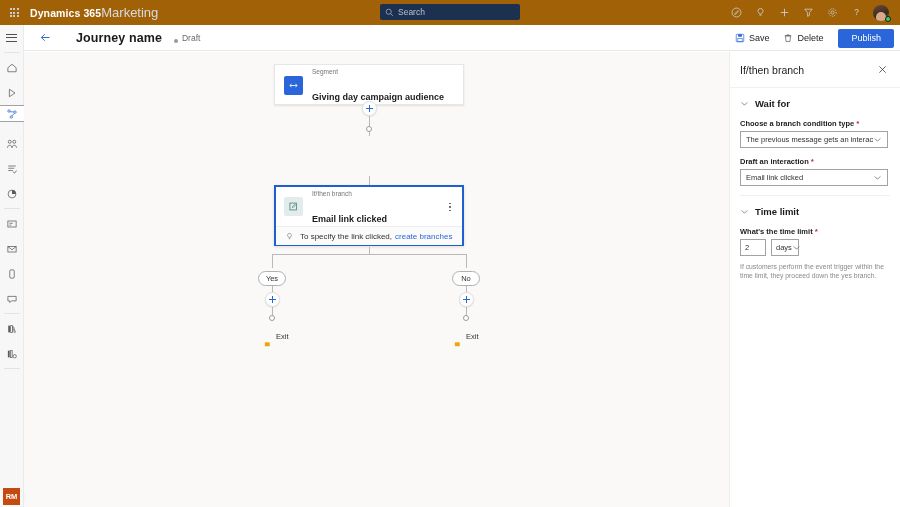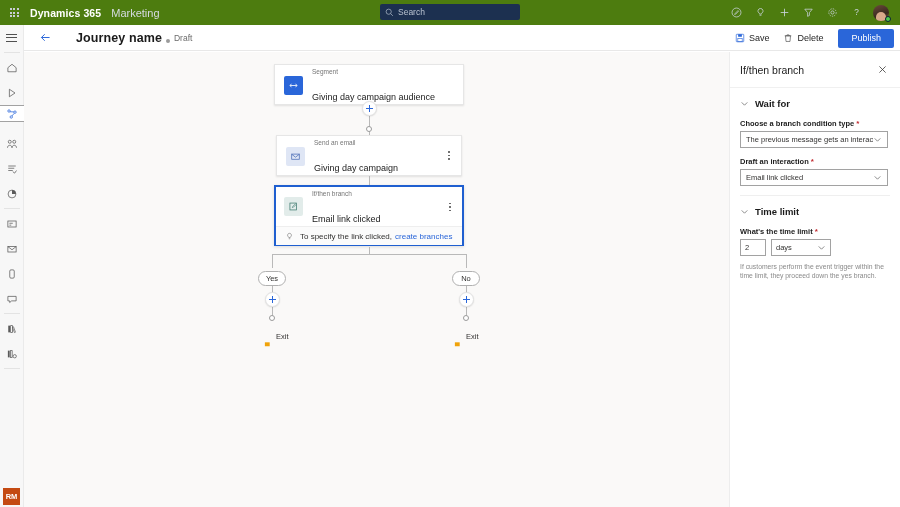--- a/index.html
+++ b/index.html
@@ -7,27 +7,27 @@
     width: 900px; height: 507px;
     font-family: "Liberation Sans", sans-serif;
     background: #ffffff;
     overflow: hidden;
   }
   #app { position: relative; width: 900px; height: 507px; }
 
   
   .topnav {
     position: absolute; top: 0; left: 0; width: 900px; height: 25px;
-    background: #4d7c0f; display: flex; align-items: center;
+    background: #a16207; display: flex; align-items: center;
   }
   .waffle { width: 28px; height: 25px; display: flex; align-items: center; justify-content: center; cursor: pointer; }
   .waffle-grid { display: grid; grid-template-columns: repeat(3, 2px); grid-template-rows: repeat(3, 2px); gap: 1.5px; }
   .waffle-grid i { width: 2px; height: 2px; background: #c8cdd4; display: block; }
   .brand { color: #ffffff; font-size: 10.5px; font-weight: bold; letter-spacing: .1px; margin-left: 2px; }
-  .appname { color: #d6dbe2; font-size: 11px; margin-left: 10px; }
+  .appname { color: #d6dbe2; font-size: 13px; }
   .searchbox {
     position: absolute; left: 380px; top: 4px; width: 140px; height: 16px;
     background: #1c3050; border-radius: 2px; display: flex; align-items: center; padding: 0 5px;
   }
   .searchbox .ph { color: #b8c2d0; font-size: 8.5px; margin-left: 4px; }
   .topicons { position: absolute; right: 6px; top: 0; height: 25px; display: flex; align-items: center; gap: 0; }
   .ticon { width: 24px; height: 25px; display: flex; align-items: center; justify-content: center; cursor: pointer; }
   .avatar-wrap { width: 26px; height: 25px; display: flex; align-items: center; justify-content: center; position: relative; cursor: pointer; }
   .avatar {
     width: 16px; height: 16px; border-radius: 50%;
@@ -43,21 +43,21 @@
   
   .cmdbar {
     position: absolute; top: 25px; left: 0; width: 900px; height: 26px;
     background: #ffffff; border-bottom: 1px solid #e8e8e8; display: flex; align-items: center;
   }
   .hamburger { width: 24px; height: 26px; display: flex; align-items: center; justify-content: center; cursor: pointer; }
   .ham-lines { width: 11px; }
   .ham-lines span { display: block; height: 1px; background: #505050; margin: 2.5px 0; }
   .backarrow { width: 26px; height: 26px; display: flex; align-items: center; justify-content: center; margin-left: 8px; cursor: pointer; }
   .jtitle { font-size: 12.5px; font-weight: bold; color: #1b1b1b; margin-left: 18px; letter-spacing: .1px; }
-  .draftwrap { display: flex; align-items: flex-end; margin-left: 4px; }
+  .draftwrap { display: flex; align-items: flex-end; margin-left: 12px; }
   .draftdot { width: 4px; height: 4px; border-radius: 50%; background: #9a9a9a; margin-right: 4px; }
   .drafttxt { font-size: 8.5px; color: #6b6b6b; }
   .cmdright { position: absolute; right: 6px; top: 0; height: 26px; display: flex; align-items: center; gap: 0; }
   .cmdbtn { display: flex; align-items: center; gap: 4px; height: 20px; padding: 0 7px; cursor: pointer; border-radius: 2px; }
   .cmdbtn span.lbl { font-size: 9px; color: #262626; }
   .publishbtn {
     background: #2a66d9; color: #fff; font-size: 9px; height: 19px; padding: 0 13px;
     display: flex; align-items: center; justify-content: center; border-radius: 2px; margin-left: 8px; cursor: pointer;
   }
 
@@ -95,21 +95,21 @@
   .node-row { display: flex; align-items: center; height: 40px; padding: 0 9px; }
   .node-ico {
     width: 19px; height: 19px; border-radius: 2px; display: flex; align-items: center; justify-content: center;
     flex: 0 0 auto;
   }
   .ico-segment { background: #2a66d9; }
   .ico-email { background: #dfe6f5; }
   .ico-branch { background: #e2ecea; }
   .node-txt { margin-left: 9px; display: flex; flex-direction: column; justify-content: center; }
   .node-sub { font-size: 6.5px; color: #757575; line-height: 9px; }
-  .node-title { font-size: 9px; color: #1b1b1b; font-weight: normal; line-height: 12px; margin-top: 15px; }
+  .node-title { font-size: 9px; color: #1b1b1b; font-weight: bold; line-height: 12px; margin-top: 15px; }
   .node-menu {
     position: absolute; right: 7px; top: 50%; transform: translateY(-50%);
     width: 10px; height: 16px; display: flex; flex-direction: column; align-items: center; justify-content: center; gap: 2px;
     cursor: pointer;
   }
   .node-menu i { width: 1.6px; height: 1.6px; background: #555; border-radius: 50%; display: block; }
 
   #node-segment { left: 250px; top: 12px; width: 190px; height: 41px; }
   #node-email   { left: 252px; top: 83px; width: 186px; height: 41px; }
   #node-branch  { left: 250px; top: 133px; width: 190px; height: 61px; border: 2px solid #1f5fd0; box-shadow: 0 1px 3px rgba(0,0,0,.12); }
@@ -164,21 +164,21 @@
     display: flex; align-items: center; padding: 0 5px; margin-bottom: 9px; cursor: pointer;
   }
   .sel span.v { font-size: 7.5px; color: #323130; flex: 1; white-space: nowrap; overflow: hidden; }
   .panel-divider { height: 1px; background: #efefef; margin: 5px 0 10px 0; }
   .inline-row { display: flex; align-items: center; gap: 5px; margin-bottom: 6px; }
   .numfld {
     width: 26px; height: 17px; border: 1px solid #a2a2a2; background: #fff;
     display: flex; align-items: center; padding: 0 4px; cursor: text;
   }
   .numfld span { font-size: 7.5px; color: #323130; }
-  .unitsel { width: 60px; height: 17px; border: 1px solid #a2a2a2; background: #fff; display: flex; align-items: center; padding: 0 4px; cursor: pointer; }
+  .unitsel { width: 28px; height: 17px; border: 1px solid #a2a2a2; background: #fff; display: flex; align-items: center; padding: 0 4px; cursor: pointer; }
   .unitsel span.v { font-size: 7.5px; color: #323130; flex: 1; }
   .helptext { font-size: 6.8px; color: #8a8a8a; line-height: 9px; width: 148px; }
   .chev { flex: 0 0 auto; }
 </style>
 </head>
 <body>
 
 <div id="app">
 
   <div class="topnav">
@@ -401,39 +401,20 @@
         </div>
       </div>
     </div>
 
     <div class="vline" style="left:345px; top:53px; height:10px;"></div>
     <div class="plusbtn" style="left:338px; top:49px;"></div>
     <div class="vline" style="left:345px; top:64px; height:12px;"></div>
     <div class="dotnode" style="left:342px; top:74px;"></div>
     <div class="vline" style="left:345px; top:79px; height:5px;"></div>
 
-    <div class="node" id="node-email">
-      <div class="node-row">
-        <div class="node-ico ico-email">
-          <svg width="11" height="11" viewBox="0 0 16 16">
-            <rect x="2.5" y="4.5" width="11" height="7.5" fill="none" stroke="#4a6bb5" stroke-width="1.1"></rect>
-            <polyline points="2.5,4.8 8,9 13.5,4.8" fill="none" stroke="#4a6bb5" stroke-width="1.1"></polyline>
-          </svg>
-        </div>
-        <div class="node-txt">
-          <div class="node-sub">Send an email</div>
-          <div class="node-title">Giving day campaign</div>
-        </div>
-      </div>
-      <div class="node-menu">
-          <i></i>
-          <i></i>
-          <i></i>
-        </div>
-    </div>
 
     <div class="vline" style="left:345px; top:124px; height:11px;"></div>
 
     <div class="node" id="node-branch">
       <div class="node-row">
         <div class="node-ico ico-branch">
           <svg width="11" height="11" viewBox="0 0 16 16">
             <rect x="2.8" y="3" width="9.5" height="10" fill="none" stroke="#3f7a70" stroke-width="1.1"></rect>
             <path d="M11.5 3.4 L7 7.9 L6.4 9.5 L8 8.9 L12.5 4.4 Z" fill="#ffffff" stroke="#3f7a70" stroke-width="1"></path>
           </svg>

